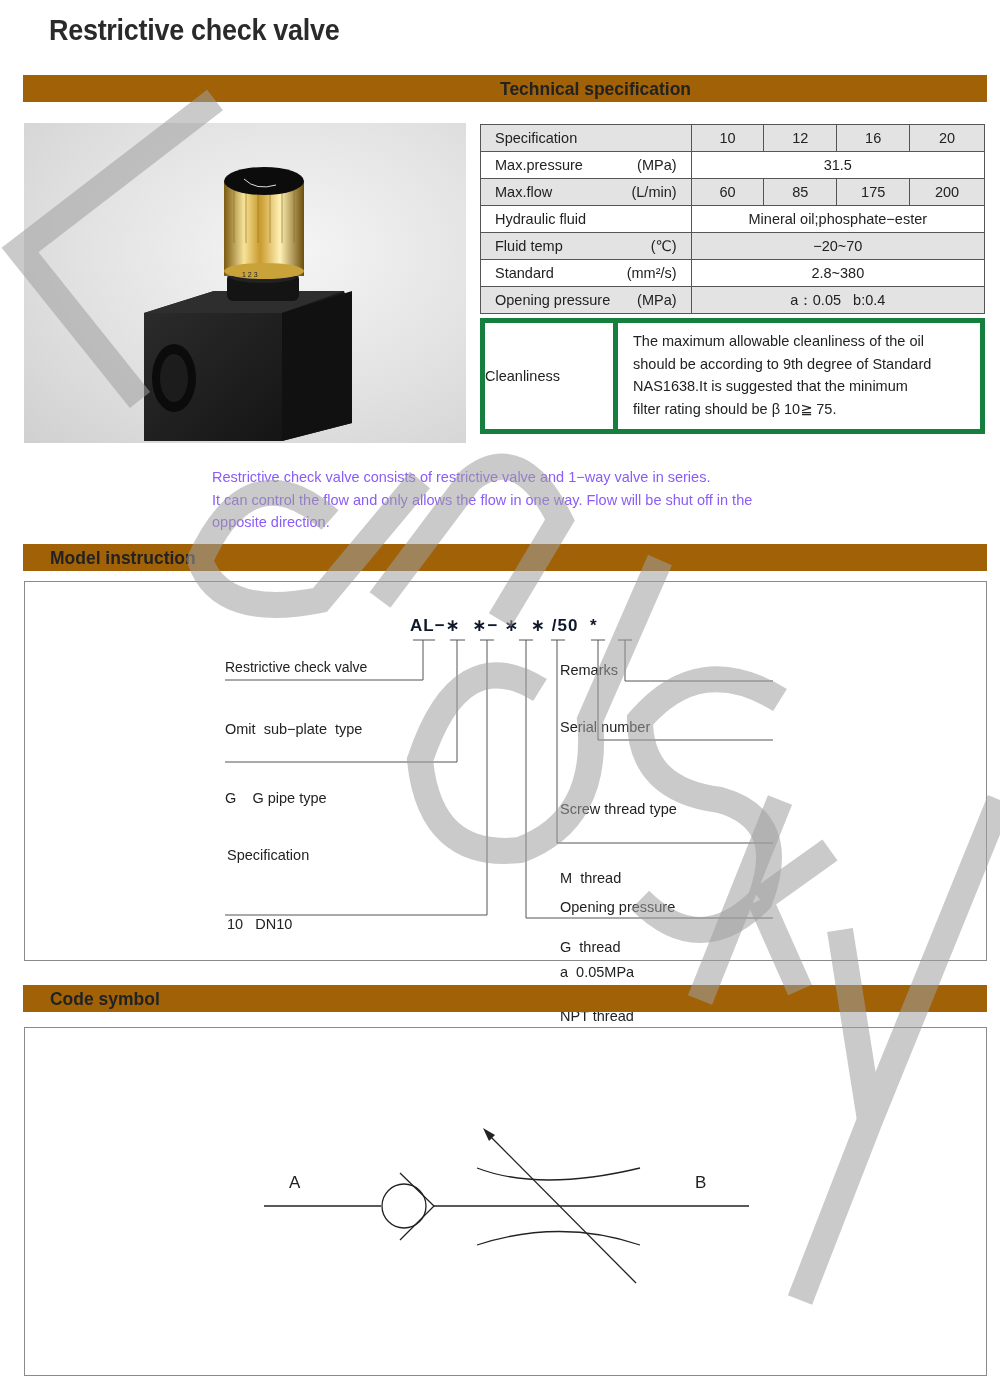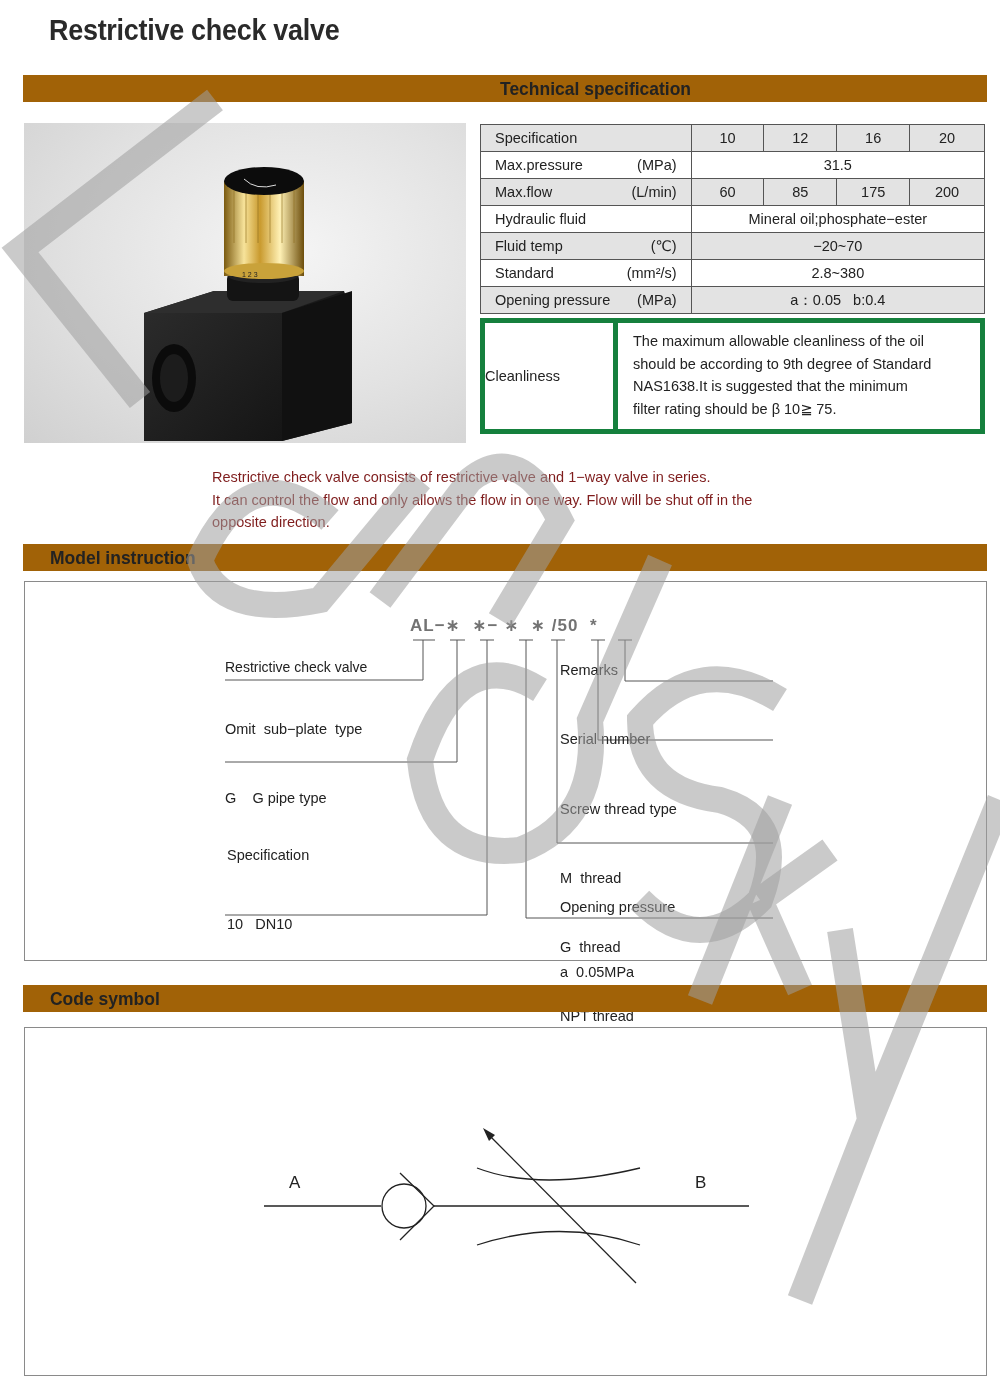--- a/index.html
+++ b/index.html
@@ -36,28 +36,28 @@
   }
   table.spec tr.shade td { background: #e3e3e3; }
   table.spec td.label { text-align: left; padding-left: 14px; position: relative; }
   table.spec td.label .unit { position: absolute; right: 14px; top: 5px; }
   table.clean {
     position: absolute; left: 480px; top: 318px; width: 505px; border-collapse: collapse;
     font-size: 14.5px; color: #222;
   }
   table.clean td { border: 5px solid #15803d; padding: 0; }
   .desc {
-    left: 212px; top: 466px; font-size: 14.5px; line-height: 22.5px; color: #7f1d1d;
+    left: 212px; top: 466px; font-size: 14.5px; line-height: 22.5px; color: #8b5cf6;
     width: 680px;
   }
   .box {
     position: absolute; left: 24px; width: 961px; border: 1px solid #8a8a8a; background: #fff;
   }
   .model-code {
-    left: 410px; top: 615px; font-size: 17px; font-weight: bold; color: #737373; letter-spacing: 1px;
+    left: 410px; top: 615px; font-size: 17px; font-weight: bold; color: #0f172a; letter-spacing: 1px;
   }
   .mtxt { position: absolute; font-size: 14.5px; color: #222; line-height: 23px; }
   .right { }
   .watermark { position: absolute; left: 0; top: 0; pointer-events: none; }
 </style>
 </head>
 <body>
 
 <div class="abs page-title">Restrictive check valve</div>
 
@@ -215,21 +215,21 @@
 </div>
 <div class="mtxt" style="left:227px; top:798px; white-space:pre;">
   <div>Specification</div>
   <div>10   DN10</div>
   <div>12   DN12</div>
   <div>16   DN16</div>
   <div>20   DN20</div>
 </div>
 
 <div class="mtxt right" style="left:560px; width:213px; top:659px;">Remarks</div>
-<div class="mtxt right" style="left:560px; width:216px; top:716px;margin-top:12px;">Serial number</div>
+<div class="mtxt right" style="left:560px; width:216px; top:716px;">Serial number</div>
 <div class="mtxt right" style="left:560px; width:216px; top:752px; white-space:pre;">
   <div>Screw thread type</div>
   <div>M  thread</div>
   <div>G  thread</div>
   <div>NPT thread</div>
 </div>
 <div class="mtxt right" style="left:560px; width:214px; top:854px; line-height:21.5px; white-space:pre;">
   <div>Opening pressure</div>
   <div>a  0.05MPa</div>
   <div>b   0.4MPa</div>

